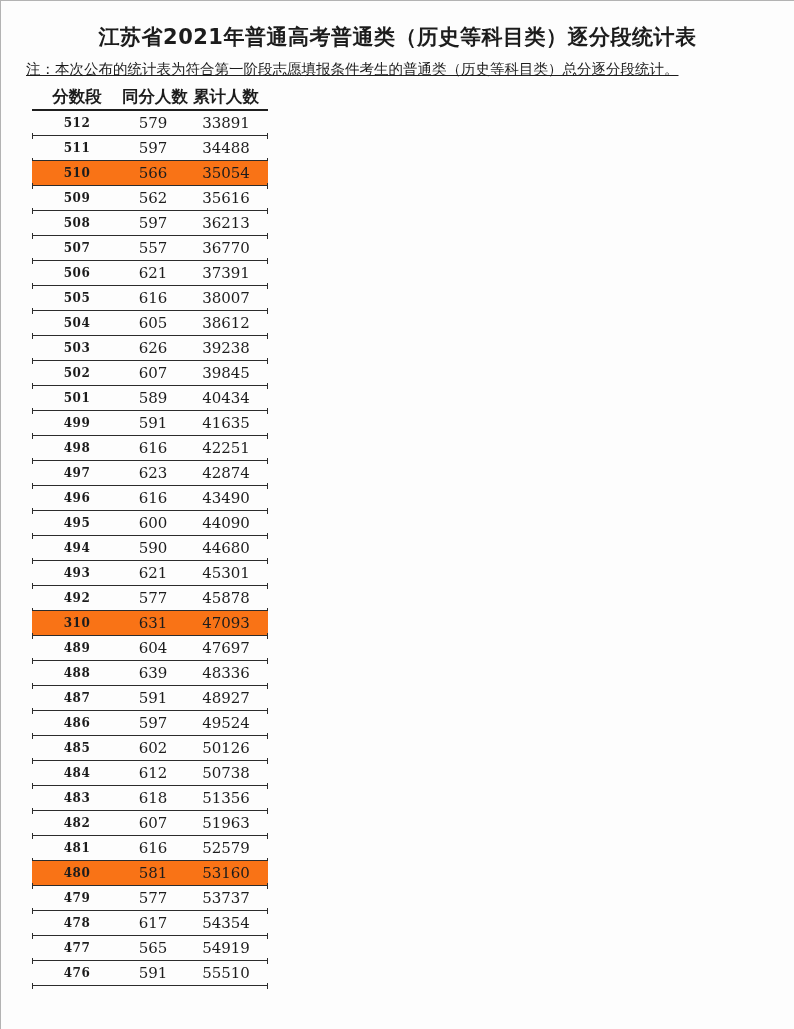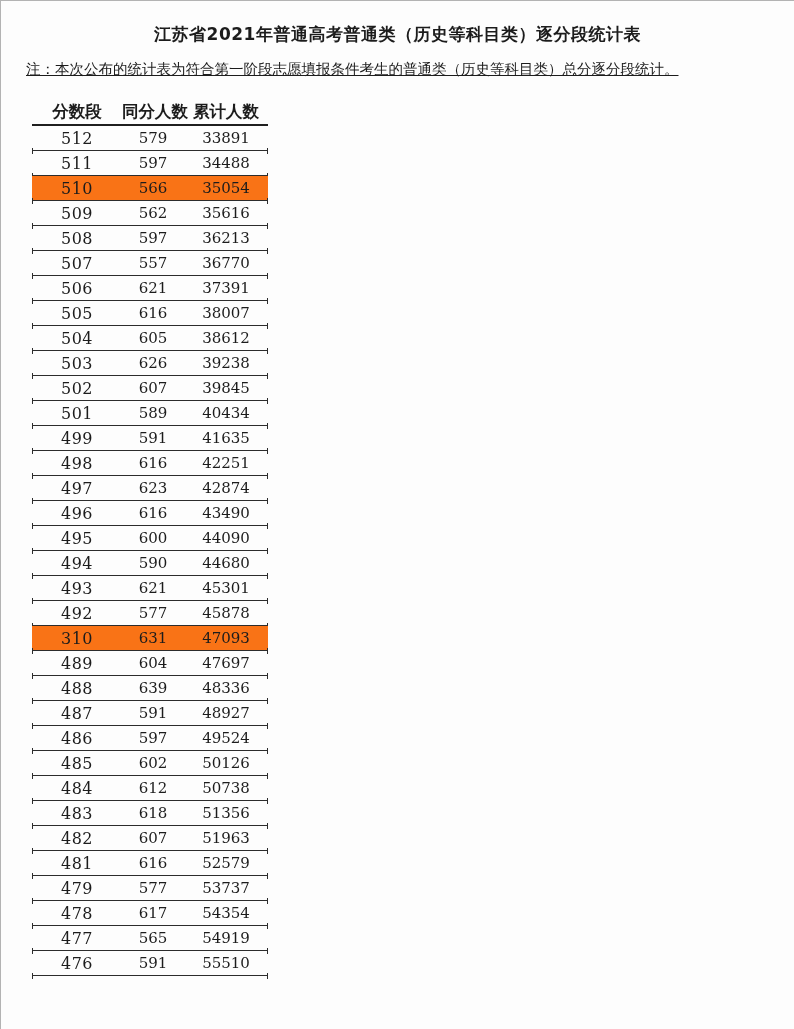--- a/index.html
+++ b/index.html
@@ -14,21 +14,21 @@
     overflow: hidden;
     font-family: "DejaVu Sans", sans-serif;
     color: #1c1c1c;
   }
   .title {
     position: absolute;
     top: 22px;
     left: 0;
     width: 100%;
     text-align: center;
-    font-size: 17px;
+    font-size: 21px;
     font-weight: bold;
     letter-spacing: 0.5px;
     white-space: nowrap;
   }
   .note {
     position: absolute;
     top: 59px;
     left: 25px;
     font-size: 14.5px;
     white-space: nowrap;
@@ -43,37 +43,36 @@
   .thead {
     display: grid;
     grid-template-columns: 90px 62px 84px;
     height: 24px;
     align-items: center;
     text-align: center;
     font-weight: bold;
     font-size: 16.5px;
     border-bottom: 2px solid #1f1f1f;
     white-space: nowrap;
-    margin-top: 15px;
   }
   .row {
     position: relative;
     display: grid;
     grid-template-columns: 90px 62px 84px;
     height: 24px;
     align-items: center;
     text-align: center;
     border-bottom: 1px solid #2c2c2c;
     font-family: "DejaVu Serif", serif;
     font-size: 15px;
   }
   .row.hl { background: #f97316; }
   .row .score {
-    font-weight: normal;
-    font-size: 16px;
+    font-weight: bold;
+    font-size: 12px;
     letter-spacing: 0.5px;
   }
   
   .row::before, .row::after {
     content: "";
     position: absolute;
     bottom: -4px;
     width: 1px;
     height: 6px;
     background: #2c2c2c;
@@ -237,20 +236,25 @@
         <div class="row">
           <span class="score">482</span>
           <span>607</span>
           <span>51963</span>
         </div>
         <div class="row">
           <span class="score">481</span>
           <span>616</span>
           <span>52579</span>
         </div>
+        <div class="row hl">
+          <span class="score">480</span>
+          <span>581</span>
+          <span>53160</span>
+        </div>
         <div class="row">
           <span class="score">479</span>
           <span>577</span>
           <span>53737</span>
         </div>
         <div class="row">
           <span class="score">478</span>
           <span>617</span>
           <span>54354</span>
         </div>

